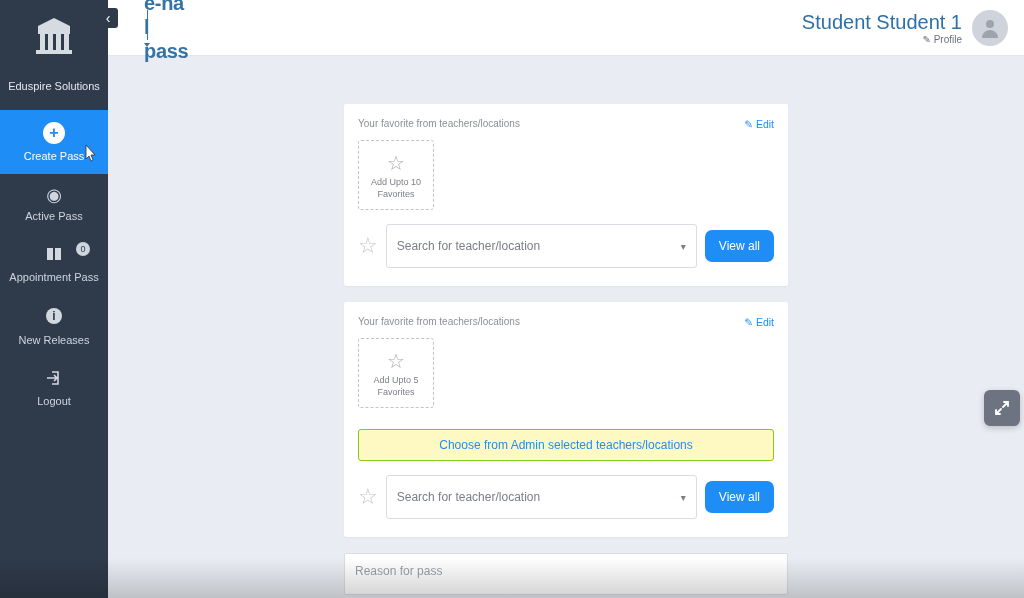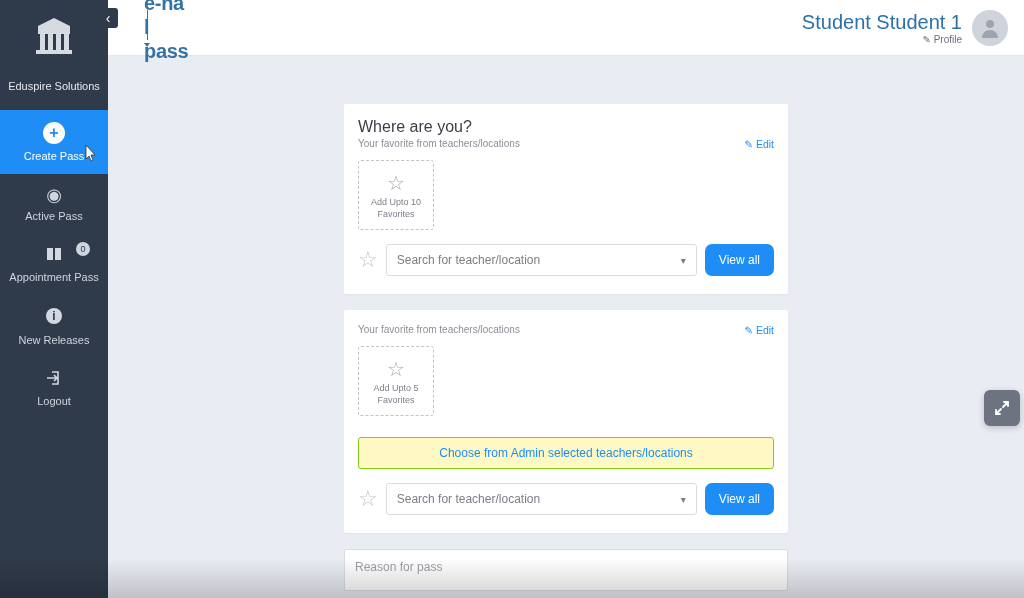--- a/index.html
+++ b/index.html
@@ -212,21 +212,21 @@
     align-items: center;
     gap: 8px;
     margin-top: 14px;
   }
   .search-row .star-lead {
     font-size: 22px;
     color: #c0c4cc;
   }
   .search-select {
     flex: 1;
-    height: 32px;
+    height: 44px;
     border: 1px solid #d9dce3;
     border-radius: 3px;
     background: #fff;
     display: flex;
     align-items: center;
     padding: 0 10px;
     position: relative;
     cursor: pointer;
   }
   .search-select .placeholder {
@@ -380,21 +380,20 @@
           <circle cx="12" cy="8" r="4" fill="#9ea3ad"></circle>
           <path d="M4 22c0-5 4-8 8-8s8 3 8 8" fill="#9ea3ad"></path>
         </svg>
     </div>
   </div>
 </header>
 
 <main class="content">
 
   <section class="card">
-    <h2>Where are you?</h2>
     <div class="sub-row">
       <div class="sub">Your favorite from teachers/locations</div>
       <div class="edit-link">✎ <span>Edit</span></div>
     </div>
     <div class="fav-tile">
       <div class="star">☆</div>
       <div>Add Upto 10</div>
       <div>Favorites</div>
     </div>
     <div class="search-row">

